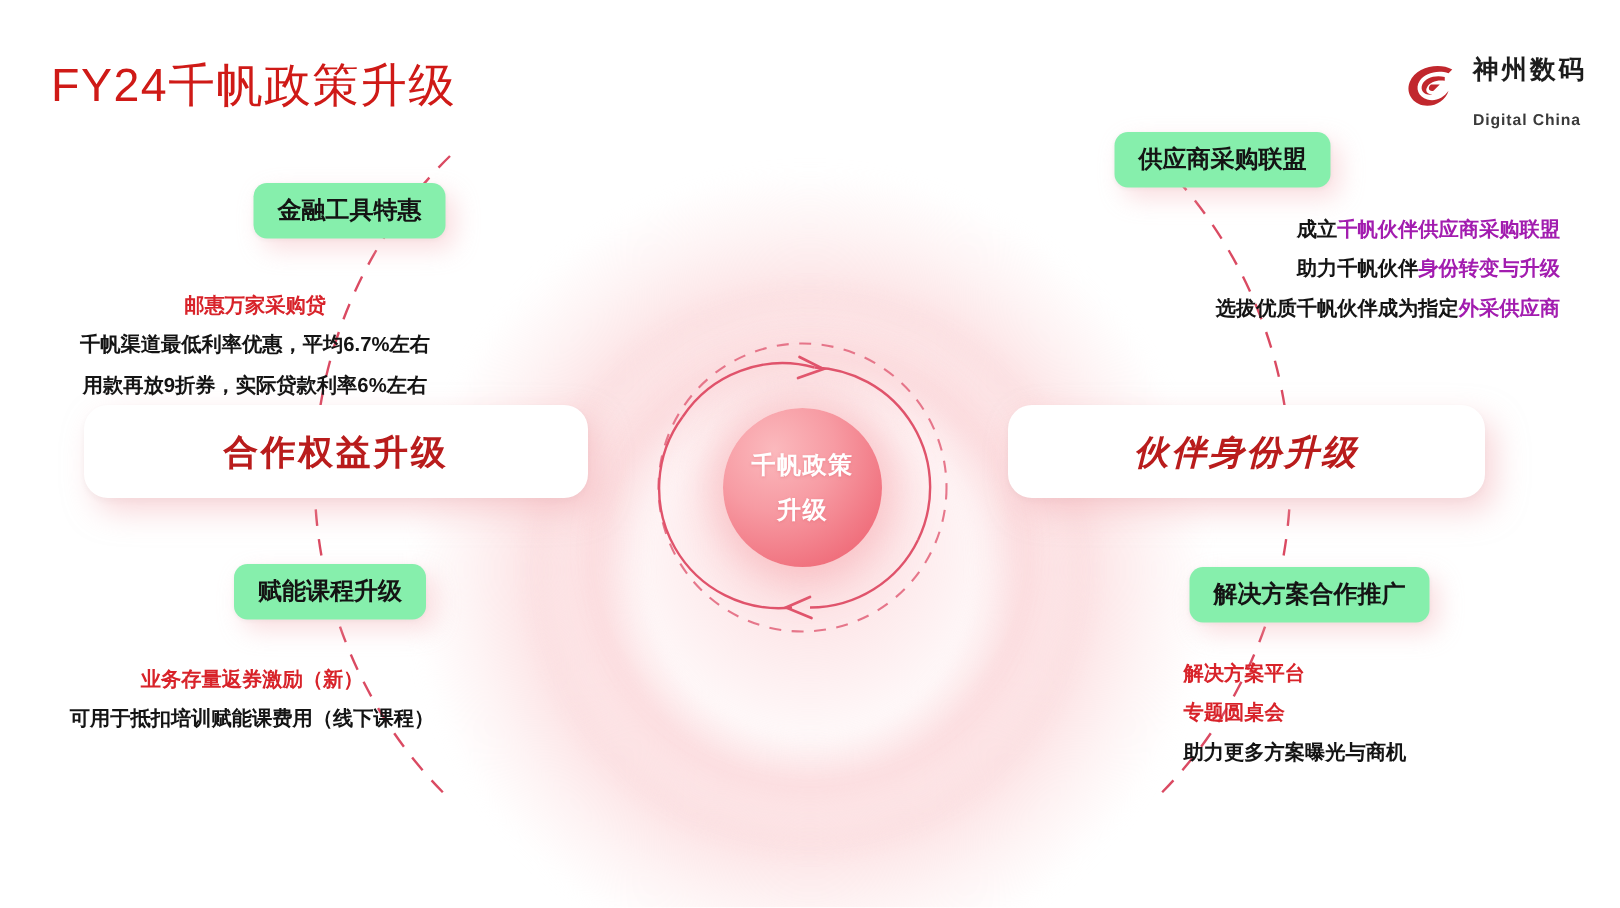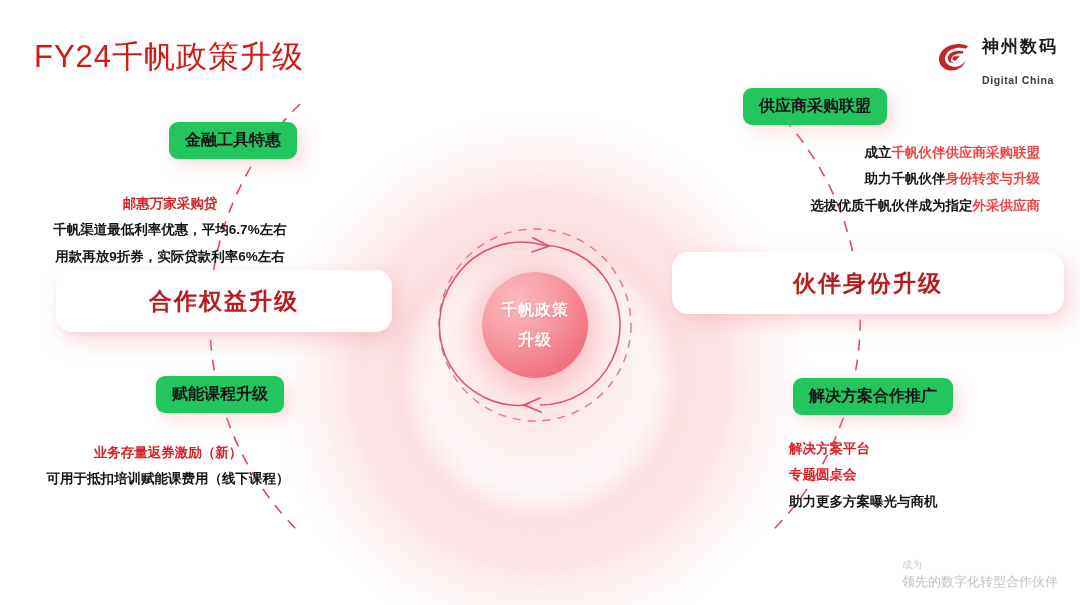--- a/index.html
+++ b/index.html
@@ -99,21 +99,21 @@
     letter-spacing: 2px;
   }
   .logo-en {
     font-size: 10.5px; font-weight: 700; color: #3a3a3a;
     letter-spacing: 0.6px; margin-top: 19px;
   }
 
   
   .pill {
     position: absolute;
-    background: #22c55e;
+    background: #86efac;
     border-radius: 9px;
     box-shadow: 6px 7px 16px rgba(244,176,181,0.42),
                 0 1px 3px rgba(0,0,0,0.05);
     display: flex; align-items: center; justify-content: center;
     padding: 0 16px;
     height: 37px;
     font-size: 16px;
     font-weight: 700;
     color: #141414;
     white-space: nowrap;
@@ -137,21 +137,21 @@
 
   
   .txt-block { position: absolute; }
   .txt-line {
     font-size: 13.5px;
     font-weight: 700;
     color: #141414;
     line-height: 1.95;
     white-space: nowrap;
   }
-  .txt-line.red, .txt-line .red { color: #ef4444; margin-top: 32px; }
+  .txt-line.red, .txt-line .red { color: #a21caf; margin-top: 32px; }
   .txt-line.head { color: #d8232a; }
   .ta-center { text-align: center; }
   .ta-left { text-align: left; }
   .ta-right { text-align: right; }
 
   
   .watermark {
     position: absolute;
     right: 22px; bottom: 14px;
     text-align: left;
@@ -228,27 +228,23 @@
       <span>成立</span><span class="red">千帆伙伴供应商采购联盟</span>
     </div>
     <div class="txt-line">
       <span>助力千帆伙伴</span><span class="red">身份转变与升级</span>
     </div>
     <div class="txt-line">
       <span>选拔优质千帆伙伴成为指定</span><span class="red">外采供应商</span>
     </div>
   </div>
 
-  <div class="big-card" style="left:672px; top:252px; width:392px;">伙伴身份升级</div>
+  <div class="big-card" style="left:672px; top:270px; width:318px;font-style:italic;">伙伴身份升级</div>
 
   <div class="pill" style="left:793px; top:378px;">解决方案合作推广</div>
   <div class="txt-block ta-left" style="left:789px; top:436px; width:300px;">
     <div class="txt-line head">解决方案平台</div>
     <div class="txt-line head">专题圆桌会</div>
     <div class="txt-line">助力更多方案曝光与商机</div>
   </div>
 
-  <div class="watermark">
-    <div class="wm-small">成为</div>
-    <div class="wm-big">领先的数字化转型合作伙伴</div>
-  </div>
 
 </div>
 
 </body></html>

